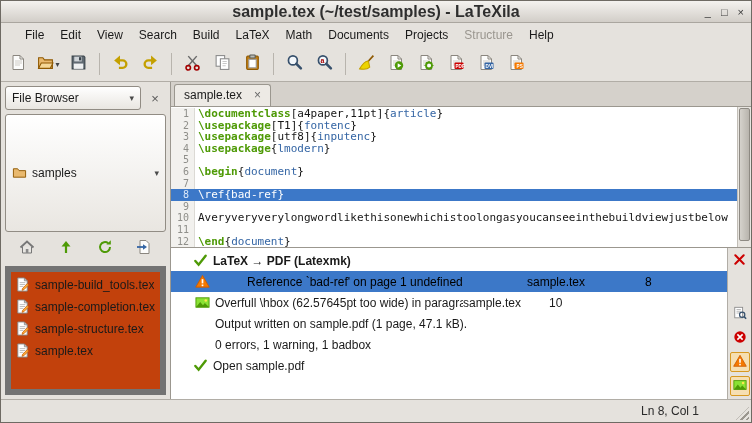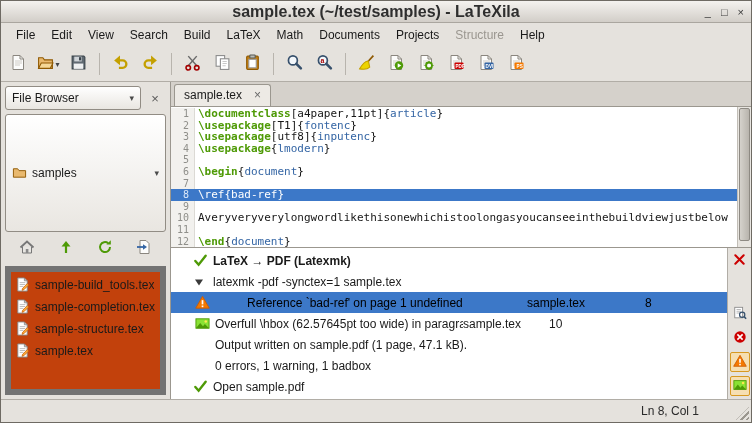--- a/index.html
+++ b/index.html
@@ -1,21 +1,21 @@
 <!DOCTYPE html>
 <html><head>
 <meta charset="utf-8">
 <style>
   *{margin:0;padding:0;box-sizing:border-box;}
   body{width:752px;height:423px;font-family:"Liberation Sans",sans-serif;font-size:12px;color:#1a1a1a;background:#c9c5bf;}
   .window{width:752px;height:423px;display:flex;flex-direction:column;border:1px solid #6e6a63;background:#e5e2dd;overflow:hidden;}
   .titlebar{height:22px;flex:none;background:linear-gradient(#f4f2ef,#d2cec8);border-bottom:1px solid #aaa69f;display:flex;align-items:center;position:relative;}
   .title{flex:1;text-align:center;font-weight:bold;font-size:16px;color:#2e2e2e;}
   .win-controls{position:absolute;right:7px;top:0;height:100%;display:flex;align-items:center;gap:10px;color:#3a3a3a;font-size:11px;}
-  .menubar{height:24px;flex:none;display:flex;align-items:stretch;background:#e5e2dd;padding-left:7px;}
+  .menubar{height:24px;flex:none;display:flex;align-items:stretch;background:#e5e2dd;padding-left:16px;}
   .menu-item{display:flex;align-items:center;padding:0 8px;font-size:12px;}
   .menu-item.disabled{color:#9a968f;}
   .toolbar{height:35px;flex:none;display:flex;align-items:center;gap:1px;padding:0 3px;border-bottom:1px solid #b1ada6;background:#e5e2dd;}
   .tbtn{border:1px solid transparent;background:transparent;height:29px;min-width:29px;display:inline-flex;align-items:center;justify-content:center;padding:0 1px;border-radius:3px;}
   .tbtn .drop{font-size:8px;color:#444;margin-left:1px;}
   .tsep{width:1px;align-self:center;height:22px;background:#b8b4ad;margin:0 5px;flex:none;}
   .main{flex:1;display:flex;min-height:0;}
   .sidebar{width:170px;flex:none;background:#e5e2dd;border-right:1px solid #9b978f;display:flex;flex-direction:column;padding:4px;gap:4px;min-height:0;}
   .side-top{display:flex;gap:3px;flex:none;justify-content:space-between;}
   .combo{height:24px;background:linear-gradient(#ffffff,#e9e6e1);border:1px solid #918c84;border-radius:3px;display:flex;align-items:center;padding:0 6px;gap:5px;font-size:12px;flex:1;min-width:0;}
@@ -345,28 +345,20 @@
       <div class="build">
         <div class="build-rows">
             <div class="brow ind0 bbold">
               <span class="bicon">
                 <svg width="15" height="15" viewBox="0 0 16 16">
                   <path d="M2.5 8.5 6 12.5 13.5 3" fill="none" stroke="#4e9a06" stroke-width="2.6" stroke-linecap="round"></path>
                 </svg>
               </span>
               <span class="btext">LaTeX → PDF (Latexmk)</span>
             </div>
-            <div class="brow ind0">
-              <span class="bicon">
-                <svg width="12" height="12" viewBox="0 0 12 12">
-                  <path d="M2 3.5h8L6 9.5z" fill="#3a3a3a"></path>
-                </svg>
-              </span>
-              <span class="btext">latexmk -pdf -synctex=1 sample.tex</span>
-            </div>
             <div class="brow ind1 bsel has-loc">
               <span class="bicon">
                 <svg width="15" height="15" viewBox="0 0 16 16">
                   <path d="M8 1.5 15.2 14H.8z" fill="#f57900" stroke="#ce5c00"></path>
                   <rect x="7.1" y="5.5" width="1.8" height="4.5" fill="#fff"></rect>
                   <rect x="7.1" y="11.2" width="1.8" height="1.8" fill="#fff"></rect>
                 </svg>
               </span>
               <span class="btext">Reference `bad-ref' on page 1 undefined</span>
               <span class="bfile">sample.tex</span>

